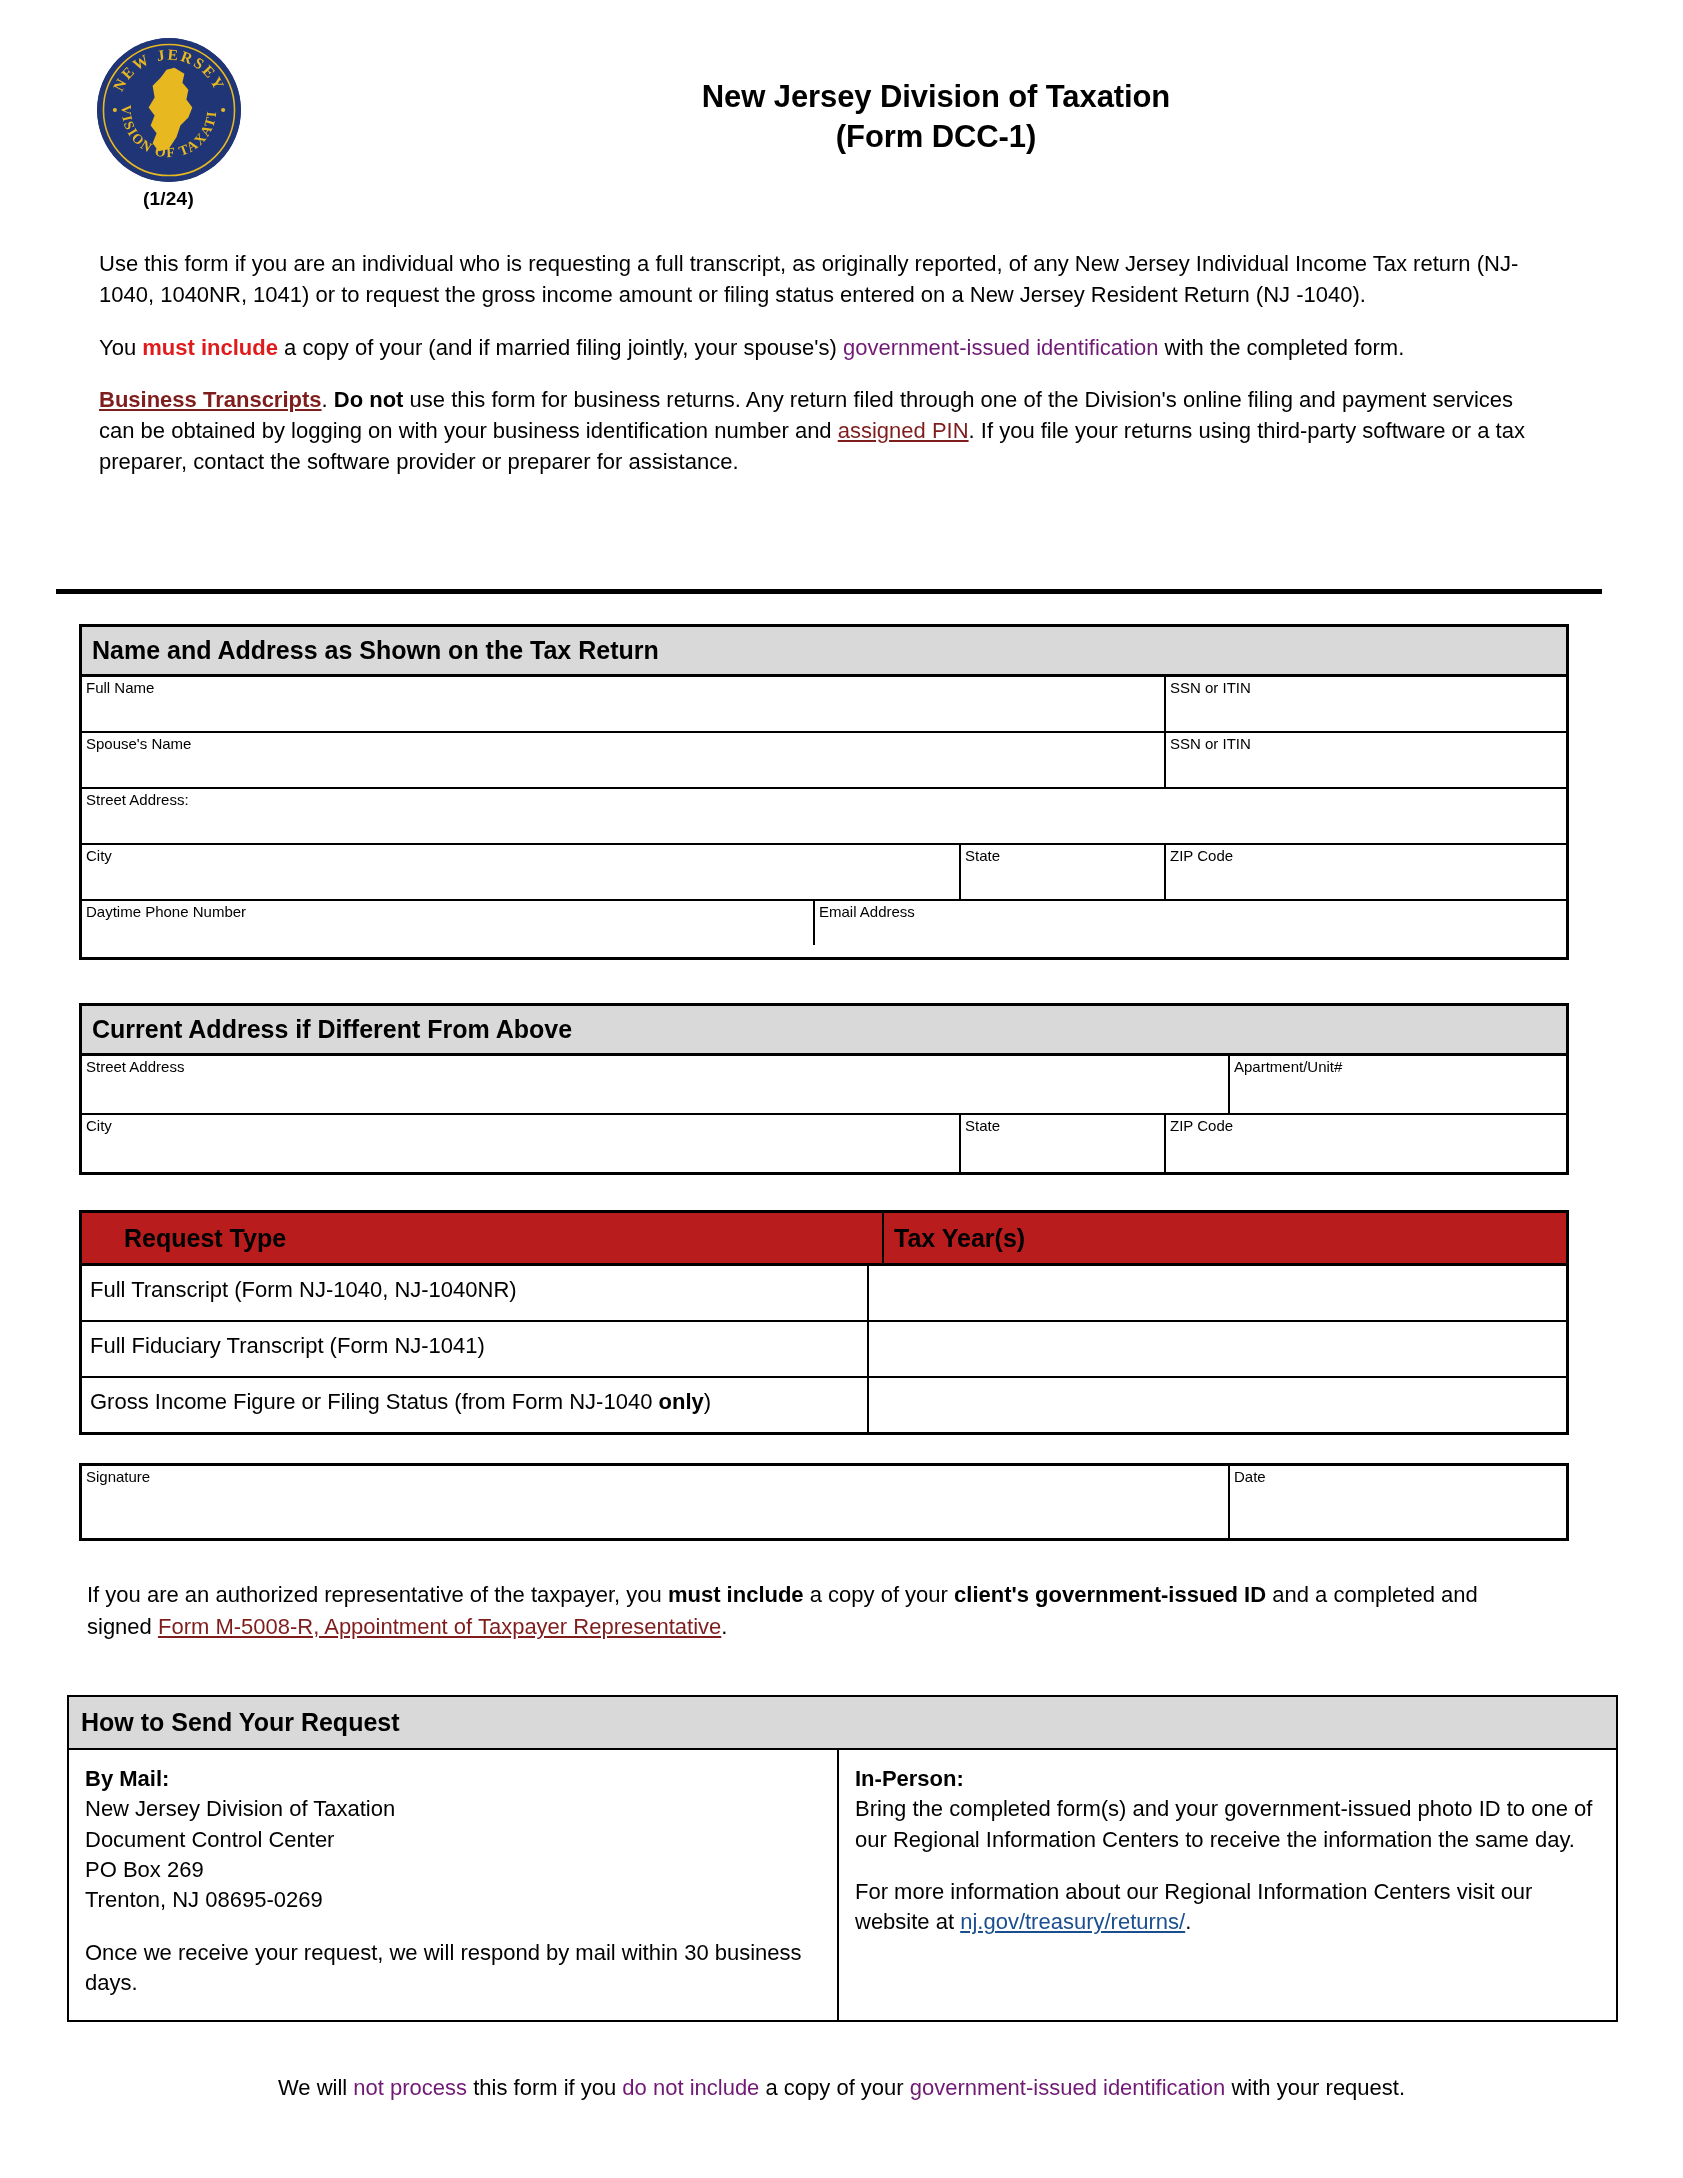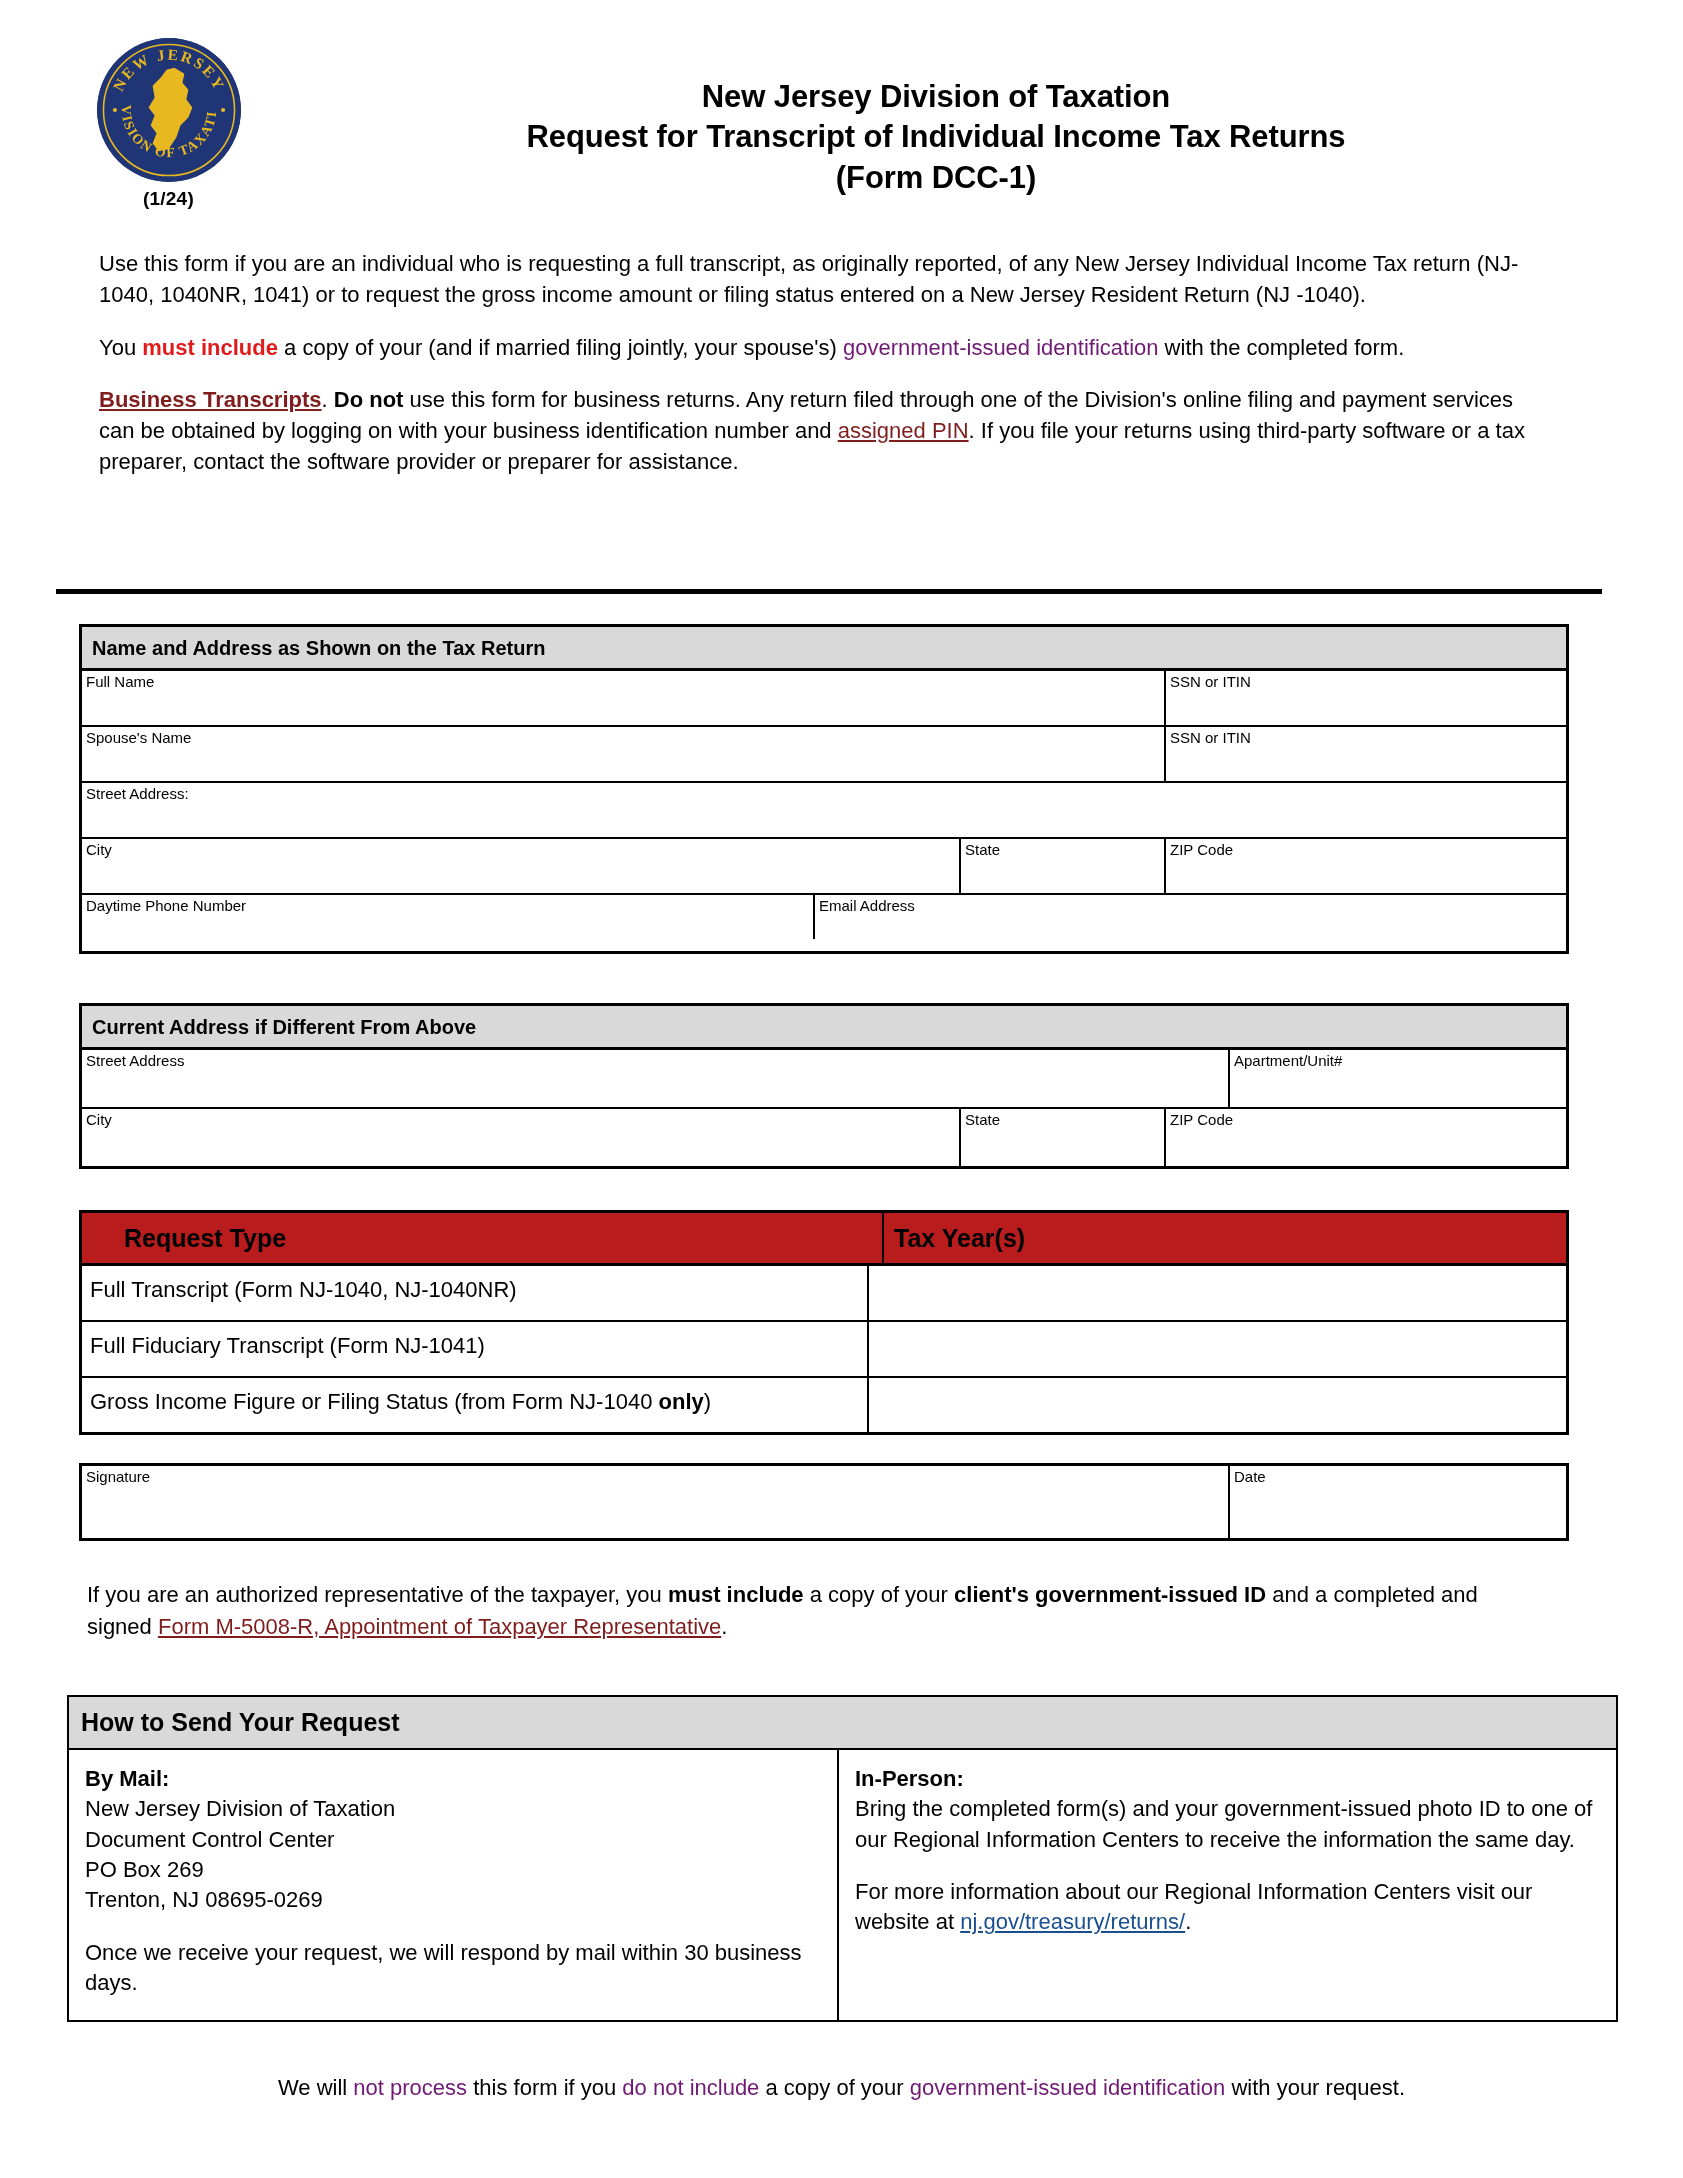--- a/index.html
+++ b/index.html
@@ -78,21 +78,21 @@
 
   
   .ftable {
     position: absolute;
     border: 3.5px solid #000;
     background: #fff;
   }
   .ftable .hdr {
     background: #d9d9d9;
     font-weight: bold;
-    font-size: 20px;
+    font-size: 25px;
     padding: 10px 0 9px 10px;
     border-bottom: 3.5px solid #000;
     line-height: 1.1;
   }
   .row { display: flex; border-bottom: 2.5px solid #000; }
   .row.last { border-bottom: none; }
   .cell {
     position: relative;
     border-right: 2.5px solid #000;
     padding: 3px 0 0 4px;
@@ -186,21 +186,20 @@
           </text>
           <circle cx="18" cy="72.5" r="2.1" fill="#e8b820"></circle>
           <circle cx="127" cy="72.5" r="2.1" fill="#e8b820"></circle>
         </svg>
       </div>
       <div class="rev-code">(1/24)</div>
     </div>
 
     <div class="title-block">
       <div>New Jersey Division of Taxation</div>
-      <div>Request for Transcript of Individual Income Tax Returns</div>
       <div>(Form DCC-1)</div>
     </div>
   </div>
 
   <div class="intro">
     <p>Use this form if you are an individual who is requesting a full transcript, as originally reported, of any New Jersey Individual Income Tax return (NJ-1040, 1040NR, 1041) or to request the gross income amount or filing status entered on a New Jersey Resident Return (NJ -1040).</p>
 
     <p class="tight"><span>You </span><span class="red-b">must include</span><span> a copy of your (and if married filing jointly, your spouse's) </span><span class="red">government-issued identification</span><span> with the completed form.</span></p>
 
     <p><a class="lnk bold" href="#">Business Transcripts</a><span>. </span><b>Do not</b><span> use this form for business returns. Any return filed through one of the Division's online filing and payment services can be obtained by logging on with your business identification number and </span><a class="lnk" href="#">assigned PIN</a><span>. If you file your returns using third-party software or a tax preparer, contact the software provider or preparer for assistance.</span></p>

